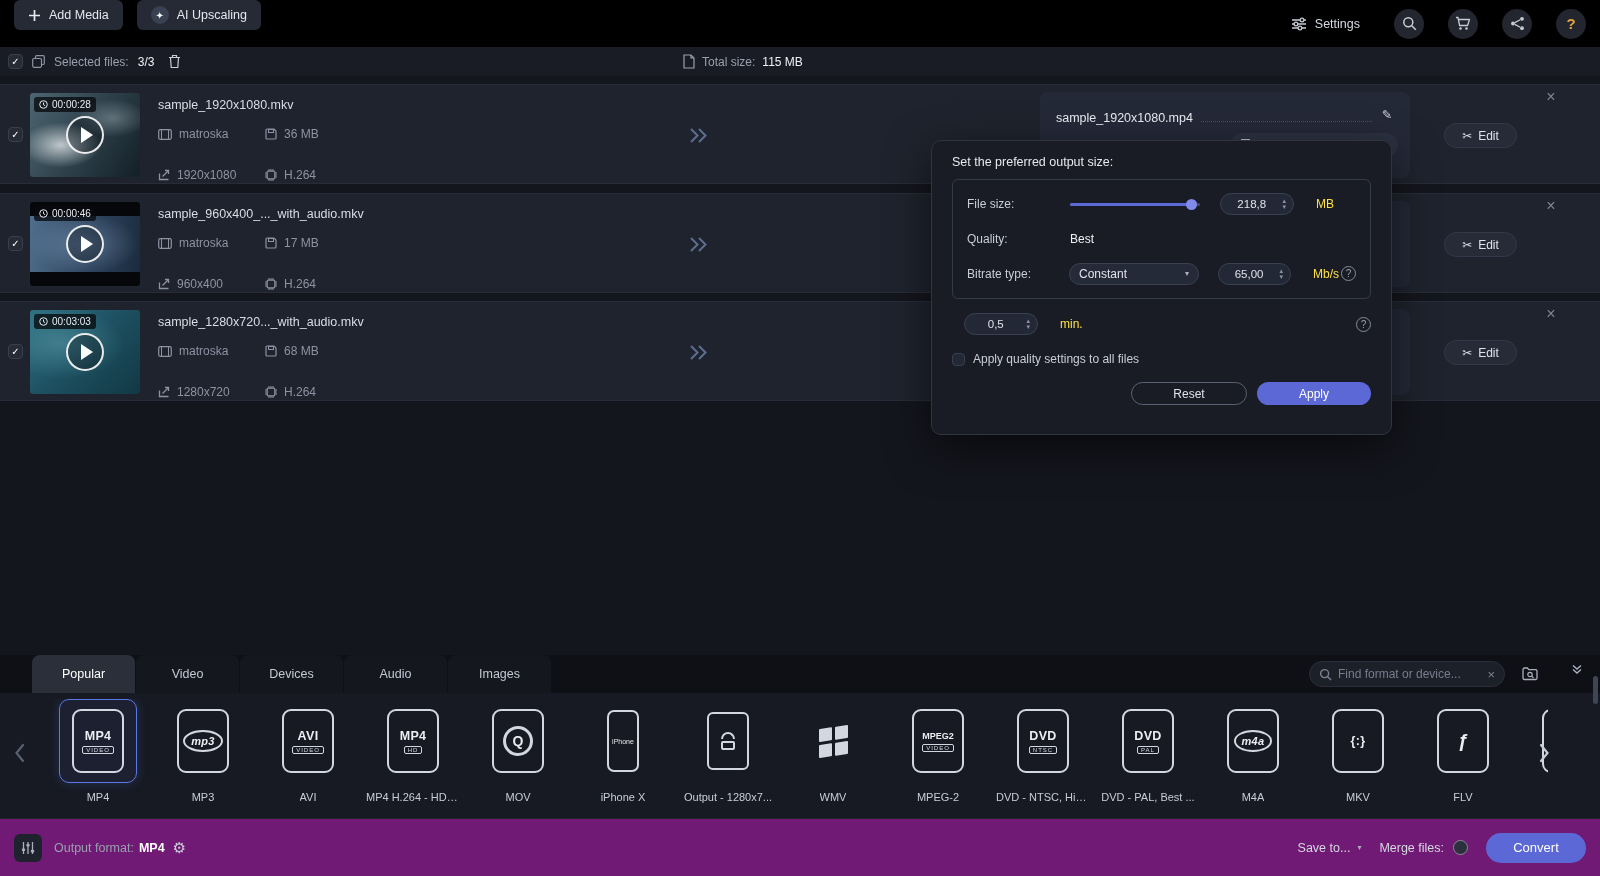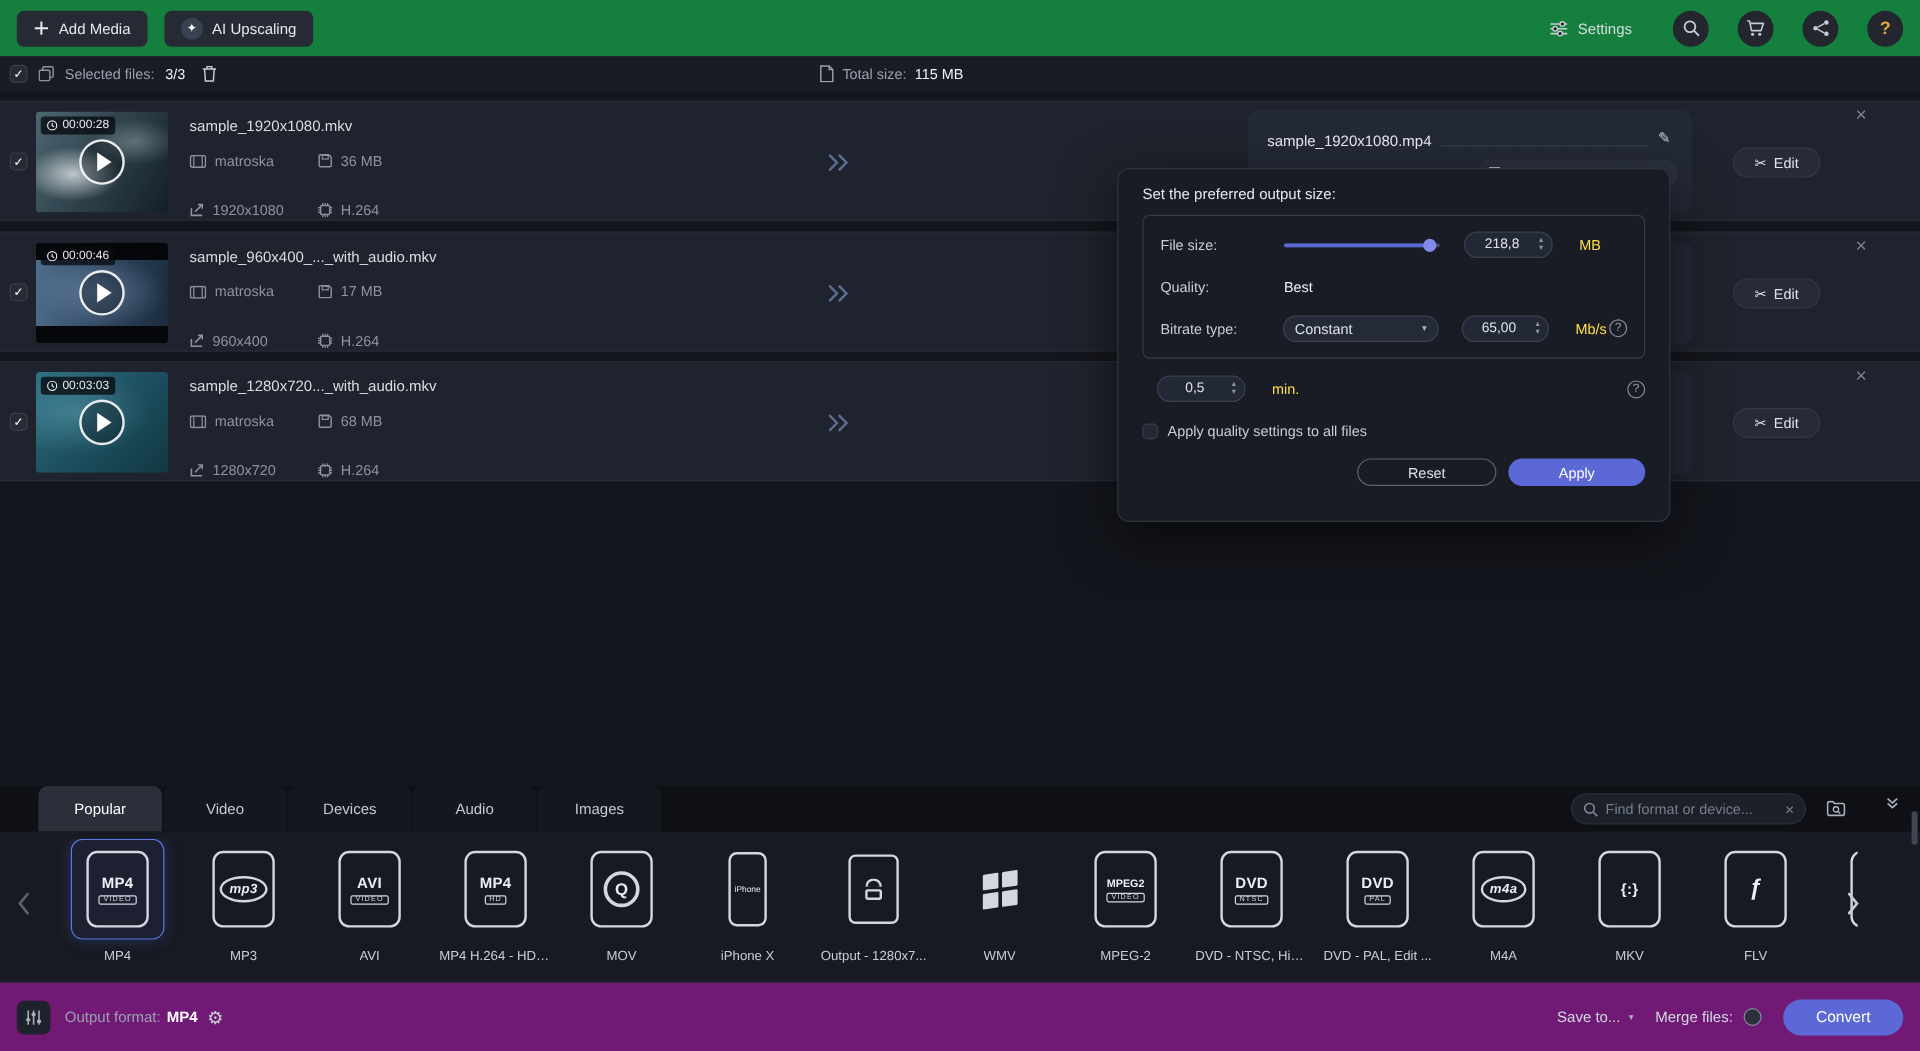--- a/index.html
+++ b/index.html
@@ -1,21 +1,21 @@
 <!DOCTYPE html>
 <html><head>
 <meta charset="utf-8">
 <style>
 *{margin:0;padding:0;box-sizing:border-box}
 html,body{background:#0d0f14}
 .app{position:relative;width:1600px;height:876px;background:#14161d;font-family:"Liberation Sans",sans-serif;color:#e8eaf0;overflow:hidden;font-size:12px}
 button{font-family:inherit;color:inherit;background:none;border:none;cursor:pointer;font-size:inherit}
 svg{display:block}
 
-.toolbar{position:absolute;top:0;left:0;right:0;height:47px;background:#15803d;display:flex;align-items:center;padding:16px 14px;gap:14px}
+.toolbar{position:absolute;top:0;left:0;right:0;height:47px;background:#000000;display:flex;padding:0 14px;gap:14px}
 .tb-btn{display:flex;align-items:center;gap:8px;height:30px;padding:0 14px;background:#262a34;border-radius:6px;font-size:12.5px;color:#e4e7ee}
 .ai-ic{width:18px;height:18px;border-radius:50%;background:#3a4152;display:flex;align-items:center;justify-content:center;font-size:10px;color:#fff}
 .tb-right{margin-left:auto;display:flex;align-items:center;gap:24px}
 .tb-settings{display:flex;align-items:center;gap:8px;height:30px;padding:0 10px;border-radius:6px;font-size:12.5px;color:#d6dae2}
 .circ{width:30px;height:30px;border-radius:50%;background:#23262f;display:flex;align-items:center;justify-content:center}
 .help-q{color:#e2a43c;font-weight:bold;font-size:15px}
 
 .selbar{position:absolute;top:47px;left:0;right:0;height:29px;background:#191c24;display:flex;align-items:center;gap:9px;padding:0 8px}
 .cb{width:15px;height:15px;border-radius:4px;background:#272b36;border:1px solid #3a3f4c;display:inline-flex;align-items:center;justify-content:center;font-size:10px;color:#fff;flex:0 0 auto}
 .cb.un{background:#232836}
@@ -606,21 +606,21 @@
         <div class="flabel">DVD - NTSC, Hig...</div>
       </div>
 
       <div class="fcard">
         <div class="fwrap">
             <div class="fshape">
           <span class="fmain">DVD</span>
               <span class="fsub">PAL</span>
         </div>
           </div>
-        <div class="flabel">DVD - PAL, Edit ...</div>
+        <div class="flabel">DVD - PAL, Best ...</div>
       </div>
 
       <div class="fcard">
         <div class="fwrap">
             <div class="fshape">
           <span class="fmain oval">m4a</span>
         </div>
           </div>
         <div class="flabel">M4A</div>
       </div>

